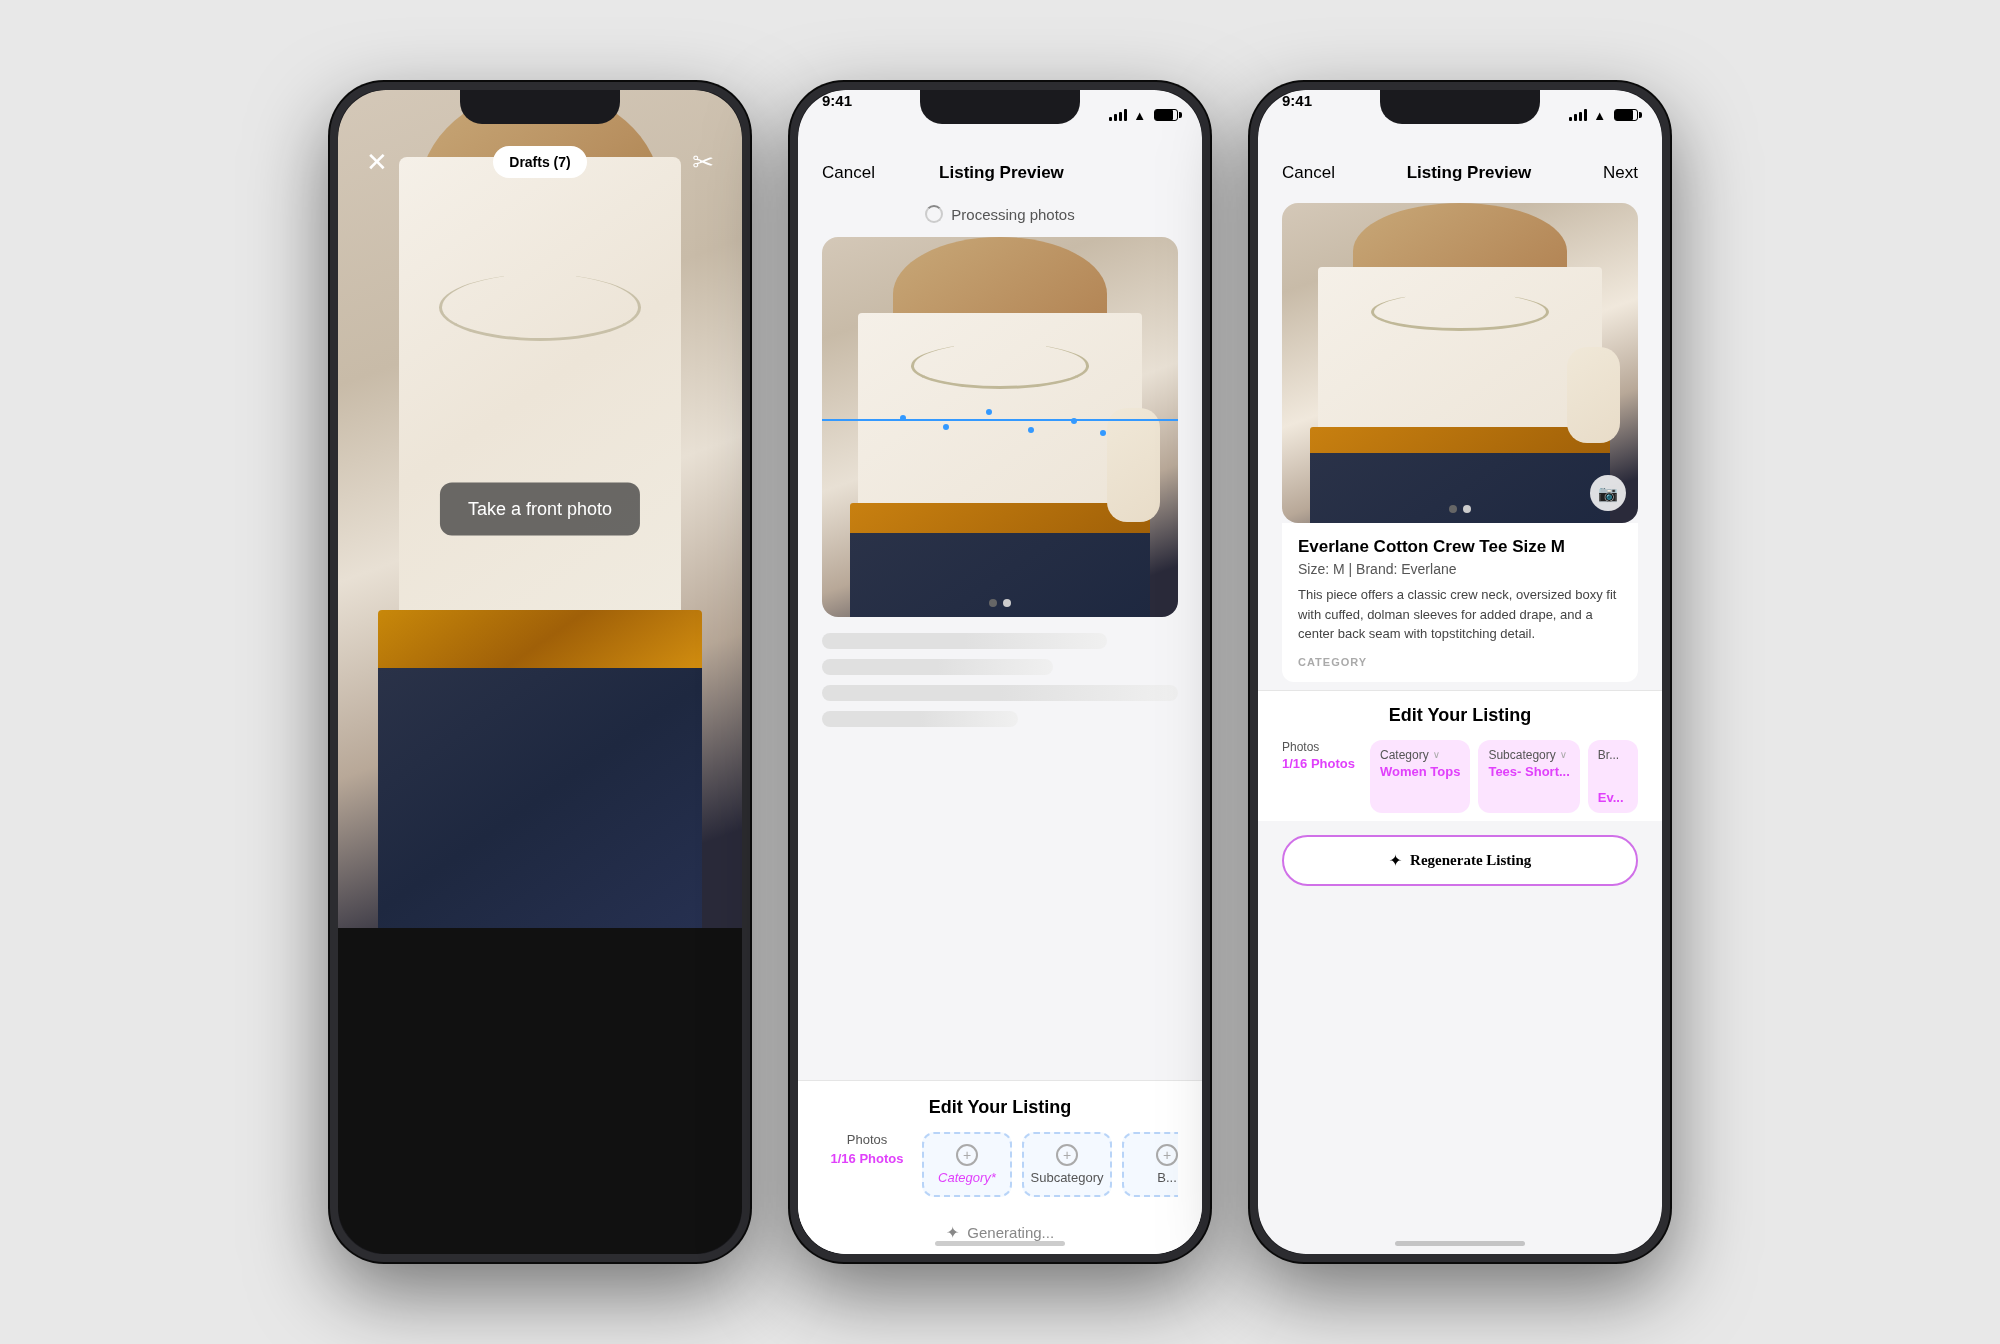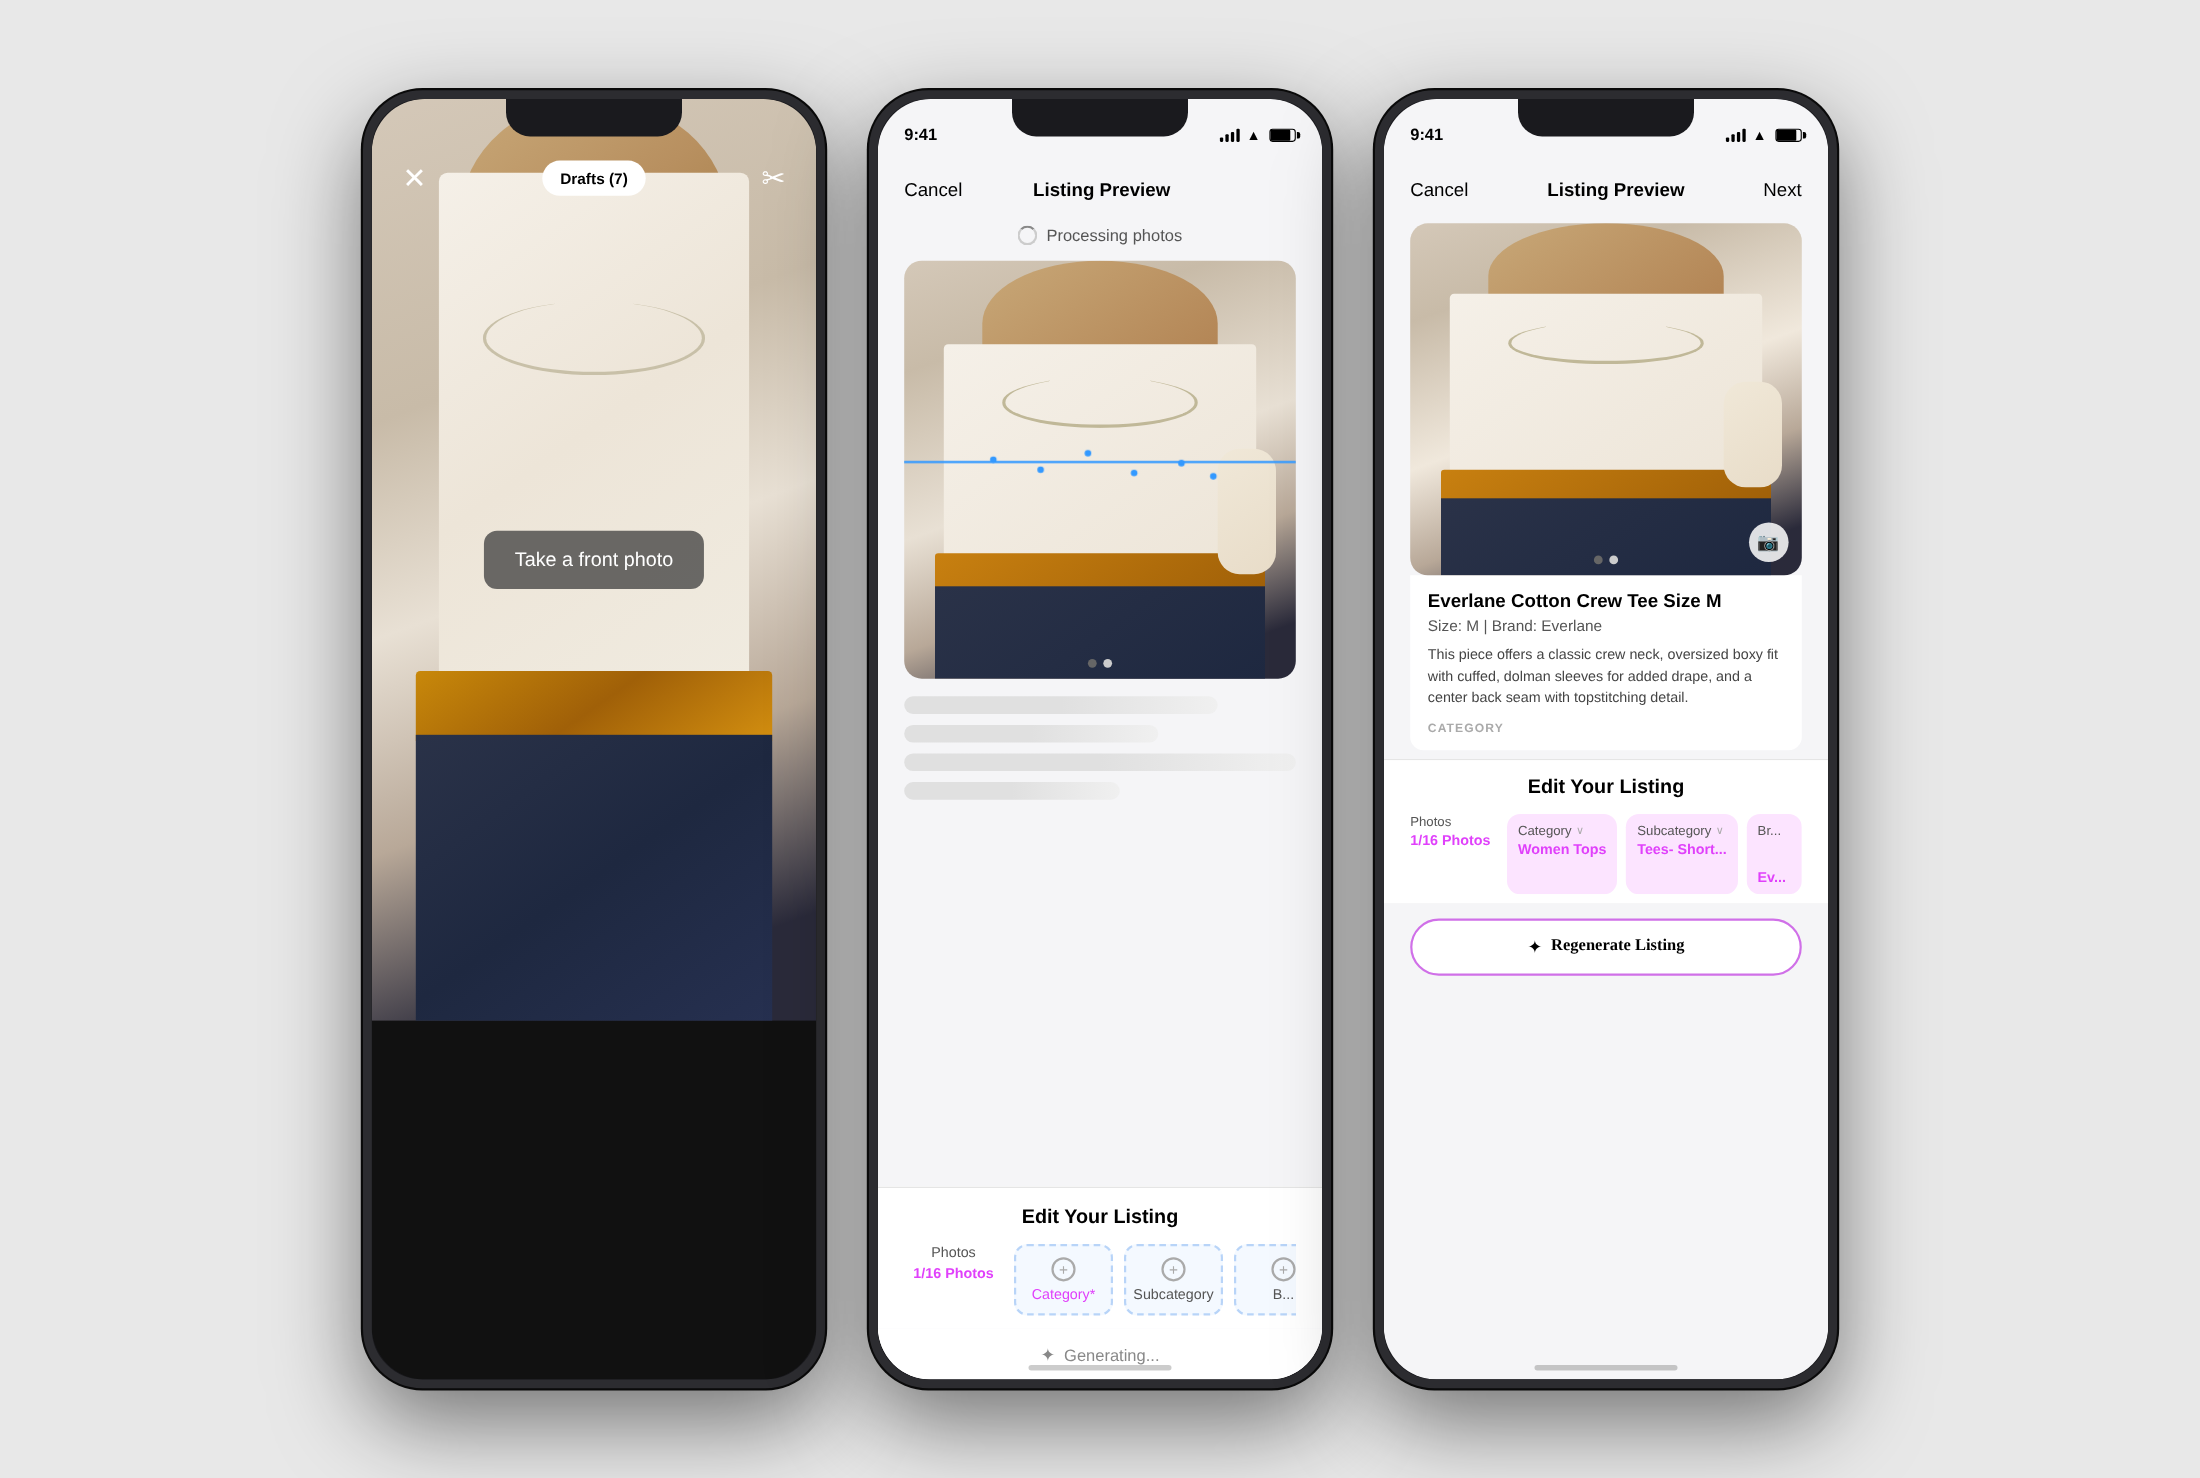--- a/index.html
+++ b/index.html
@@ -241,22 +241,21 @@
     .white-screen {
       width: 100%;
       height: 100%;
       background: #f5f5f7;
       display: flex;
       flex-direction: column;
     }
     .status-bar {
       display: flex;
       justify-content: space-between;
-      align-items: center;
-      padding: 17px 24px 0;
+      padding: 2px 24px 0;
       height: 48px;
     }
     .status-time {
       font-size: 15px;
       font-weight: 600;
       color: #000;
     }
     .status-icons {
       display: flex;
       align-items: center;
@@ -782,21 +781,21 @@
         <div class="edit-title">Edit Your Listing</div>
         <div class="edit-tabs">
 
           <div class="edit-tab">
             <span class="tab-label-top">Photos</span>
             <span class="tab-value">1/16 Photos</span>
           </div>
 
           <div class="tab-box">
             <div class="tab-box-icon">+</div>
-            <div style="display:flex;gap:2px;align-items:flex-start;">
+            <div style="display:flex;gap:2px;align-items:flex-start;font-style:italic;">
               <span class="tab-box-label" style="color:#e040fb;">Category*</span>
             </div>
           </div>
 
           <div class="tab-box">
             <div class="tab-box-icon">+</div>
             <span class="tab-box-label">Subcategory</span>
           </div>
 
           <div class="tab-box">

